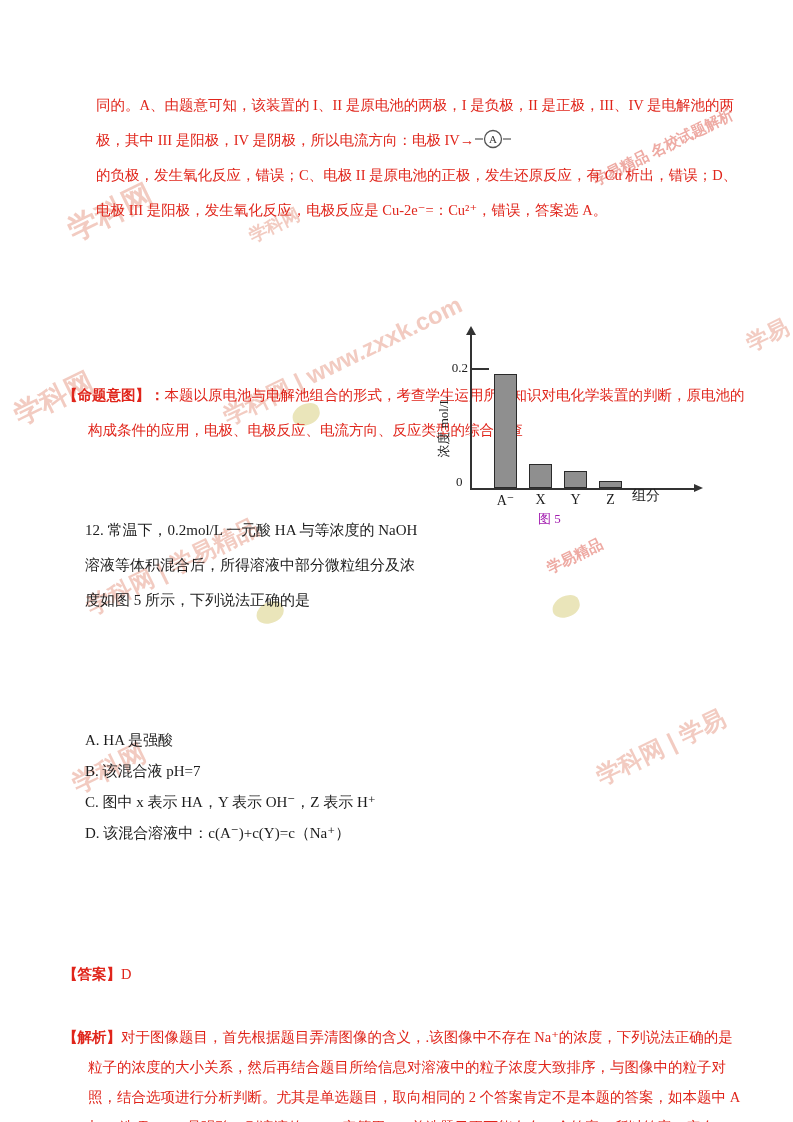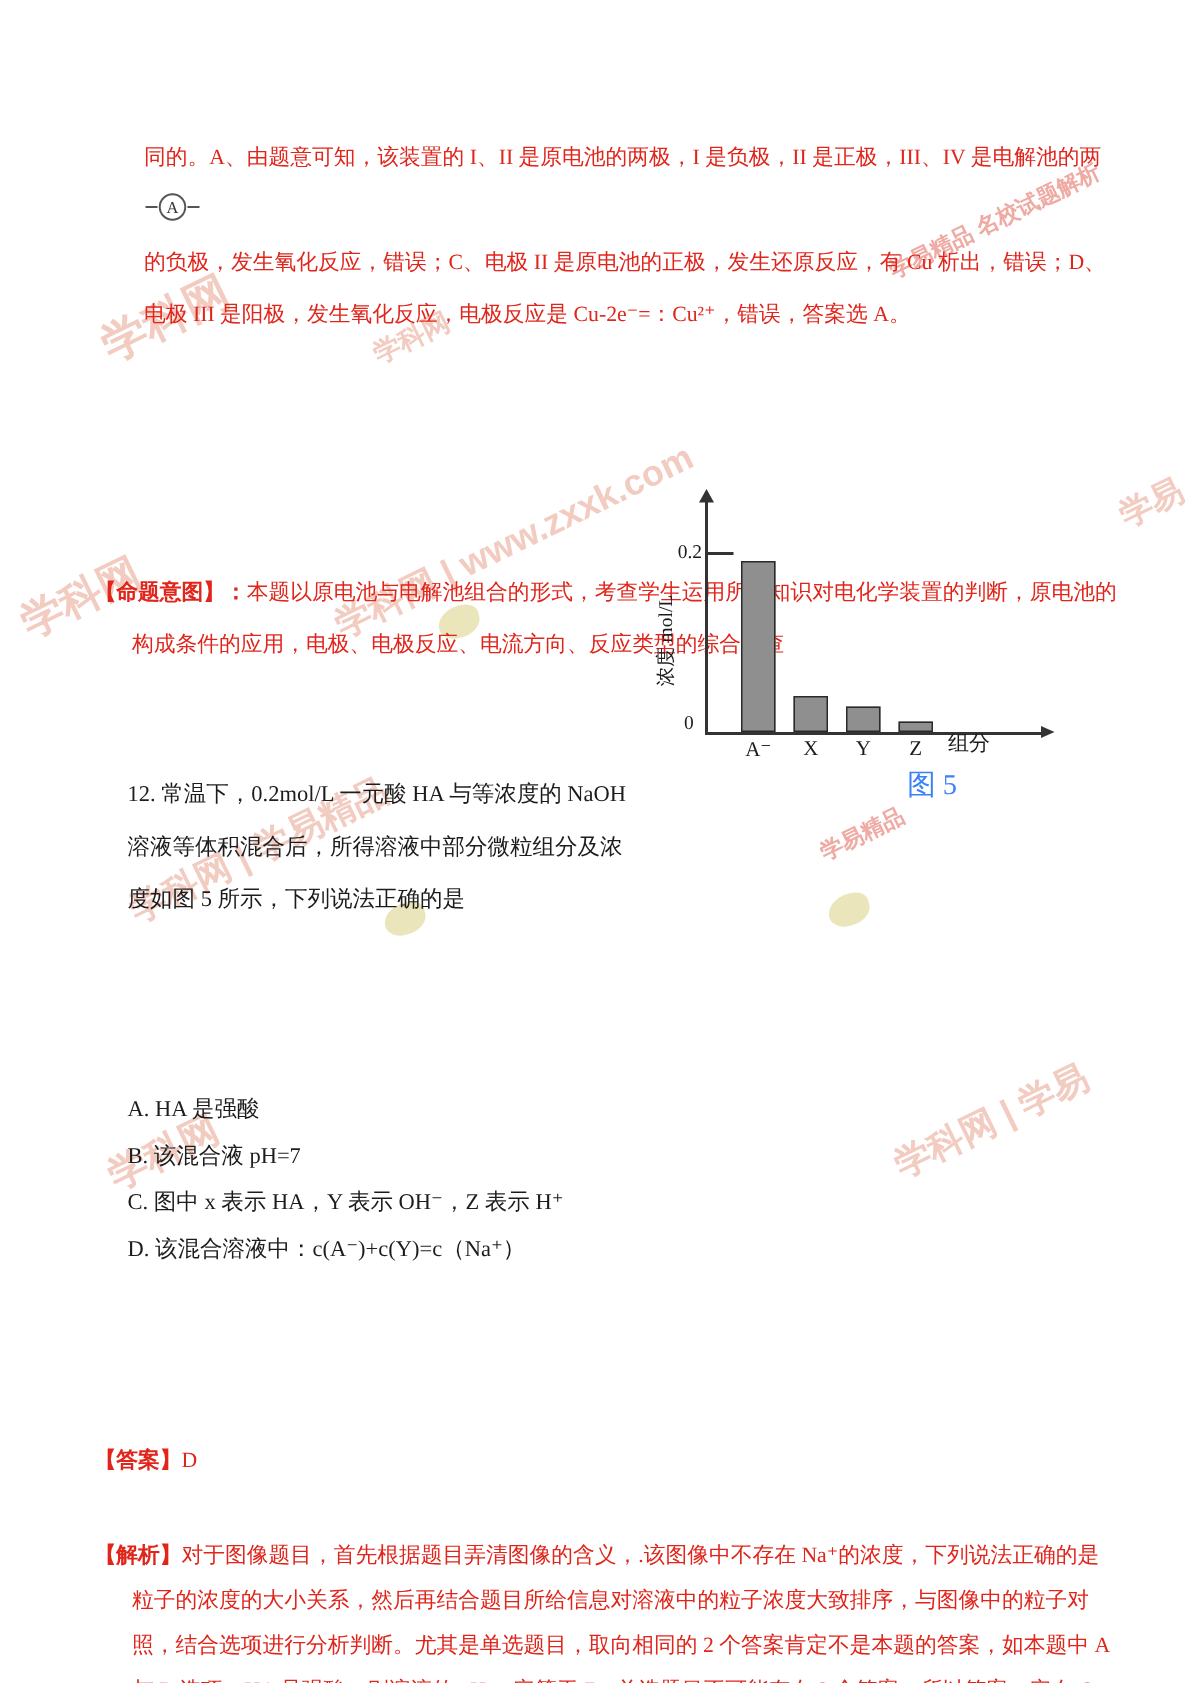--- a/index.html
+++ b/index.html
@@ -44,21 +44,21 @@
     position:absolute; left:266px; top:158px; width:0; height:0;
     border-top:4.5px solid transparent; border-bottom:4.5px solid transparent; border-left:9px solid #333;
   }
   #chart .tick-01 { position:absolute; left:44px; top:42px; width:17px; height:1.5px; background:#333; }
   #chart .ytick-label { position:absolute; font-size:13px; color:#1c1c1c; }
   #chart .ylab {
     position:absolute; left:-44px; top:92px; width:120px; text-align:center;
     transform:rotate(-90deg); font-size:13px; color:#1c1c1c; white-space:nowrap;
   }
   #chart .xlab { position:absolute; left:204px; top:161px; font-size:14px; color:#1c1c1c;text-align:right; }
-  #chart .caption { position:absolute; left:110px; top:184px; width:100px; text-align:right; font-size:19px; color:#3b82f6; }
+  #chart .caption { position:absolute; left:110px; top:184px; width:100px; text-align:left; font-size:13px; color:#a21caf; }
   #chart .bar { position:absolute; width:23px; background:#8f8f8f; border:1px solid #2a2a2a; }
   #chart .cat { position:absolute; top:166px; width:31px; text-align:center; font-size:14px; color:#1c1c1c; }
 </style>
 </head>
 <body>
 
 <div id="page">
 
   <span class="wm" style="left:70px; top:212px; font-size:30px;">学科网</span>
   <span class="wm" style="left:225px; top:402px; font-size:24px;">学科网 | www.zxxk.com</span>
@@ -70,21 +70,21 @@
   <span class="wm" style="left:598px; top:762px; font-size:24px;">学科网 | 学易</span>
   <span class="wm" style="left:74px; top:768px; font-size:26px;">学科网</span>
   <span class="wm" style="left:250px; top:225px; font-size:18px;">学科网</span>
   <span class="dove" style="left:292px; top:404px;"></span>
   <span class="dove" style="left:256px; top:602px;"></span>
   <span class="dove" style="left:552px; top:596px;"></span>
 
   <div class="abs content red-block" style="left:96px; top:88px;">
     <div class="line">同的。A、由题意可知，该装置的 I、II 是原电池的两极，I 是负极，II 是正极，III、IV 是电解池的两</div>
     <div class="line">
-      <svg width="38" height="22" viewBox="0 0 38 22" style="vertical-align:-5px;">
+      <span>极，其中 III 是阳极，IV 是阴极，所以电流方向：电极 IV→</span><svg width="38" height="22" viewBox="0 0 38 22" style="vertical-align:-5px;">
           <line x1="1" y1="11" x2="9" y2="11" stroke="#555" stroke-width="1.2"></line>
           <circle cx="19" cy="11" r="8.5" fill="none" stroke="#555" stroke-width="1.3"></circle>
           <text x="19" y="15" text-anchor="middle" font-size="11" fill="#333">A</text>
           <line x1="29" y1="11" x2="37" y2="11" stroke="#555" stroke-width="1.2"></line>
         </svg>
     </div>
     <div class="line">的负极，发生氧化反应，错误；C、电极 II 是原电池的正极，发生还原反应，有 Cu 析出，错误；D、</div>
     <div class="line">电极 III 是阳极，发生氧化反应，电极反应是 Cu-2e⁻=：Cu²⁺，错误，答案选 A。</div>
   </div>
 

